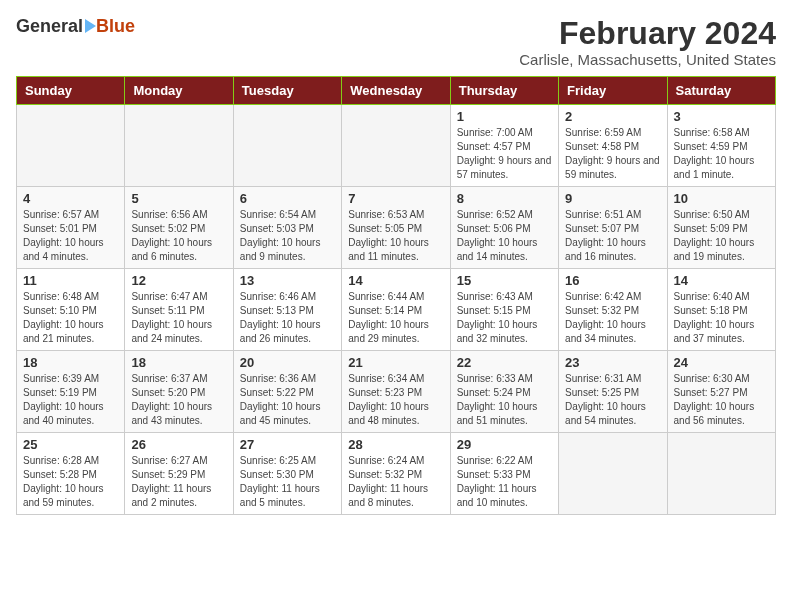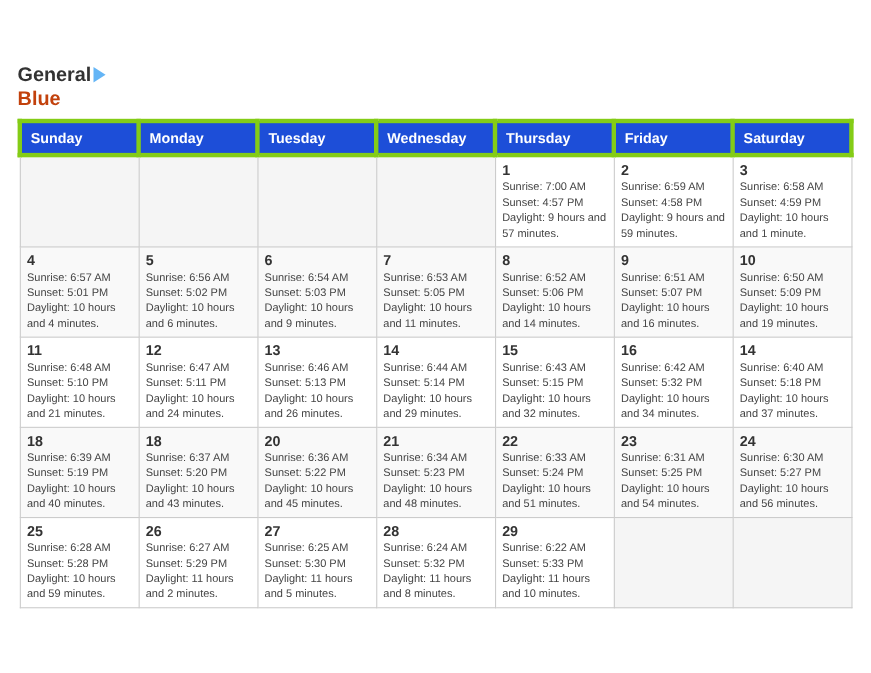--- a/index.html
+++ b/index.html
@@ -11,23 +11,22 @@
       padding: 16px;
     }
     .header {
       display: flex;
       justify-content: space-between;
       align-items: flex-start;
       margin-bottom: 8px;
     }
     .logo {
       display: flex;
-      flex-direction: column;
+      flex-direction: row;
       align-items: flex-start;
-      margin-top: 42px;
     }
     .logo-line {
       display: flex;
       align-items: center;
     }
     .title-block {
       text-align: right;
     }
     .title-block h1 {
       font-size: 32px;
@@ -39,27 +38,27 @@
       font-size: 15px;
       font-weight: normal;
       color: #555;
     }
     .calendar {
       width: 100%;
       border-collapse: collapse;
       border: 1px solid #ccc;
     }
     .calendar th {
-      background: #1d4ed8;
+      background: #7f1d1d;
       color: #fff;
       font-size: 13px;
       font-weight: bold;
       padding: 6px 8px;
       text-align: left;
-      border: 4px solid #84cc16;
+      border: 1px solid #84cc16;
     }
     .calendar td {
       vertical-align: top;
       padding: 4px 6px;
       font-size: 10.5px;
       color: #333;
       border: 1px solid #ccc;
       width: calc(100% / 7);
       min-height: 80px;
       background: #fff;
@@ -107,20 +106,24 @@
 
 <div class="header">
   <div class="logo">
     <div class="logo-line">
       <span class="logo-general">General</span>
       <span class="logo-chevron"></span>
     </div>
     <div>
       <span class="logo-blue">Blue</span>
     </div>
+  </div>
+  <div class="title-block">
+    <h1>February 2024</h1>
+    <h2>Carlisle, Massachusetts, United States</h2>
   </div>
 </div>
 
 <table class="calendar">
   <thead>
     <tr>
       <th>Sunday</th>
       <th>Monday</th>
       <th>Tuesday</th>
       <th>Wednesday</th>

